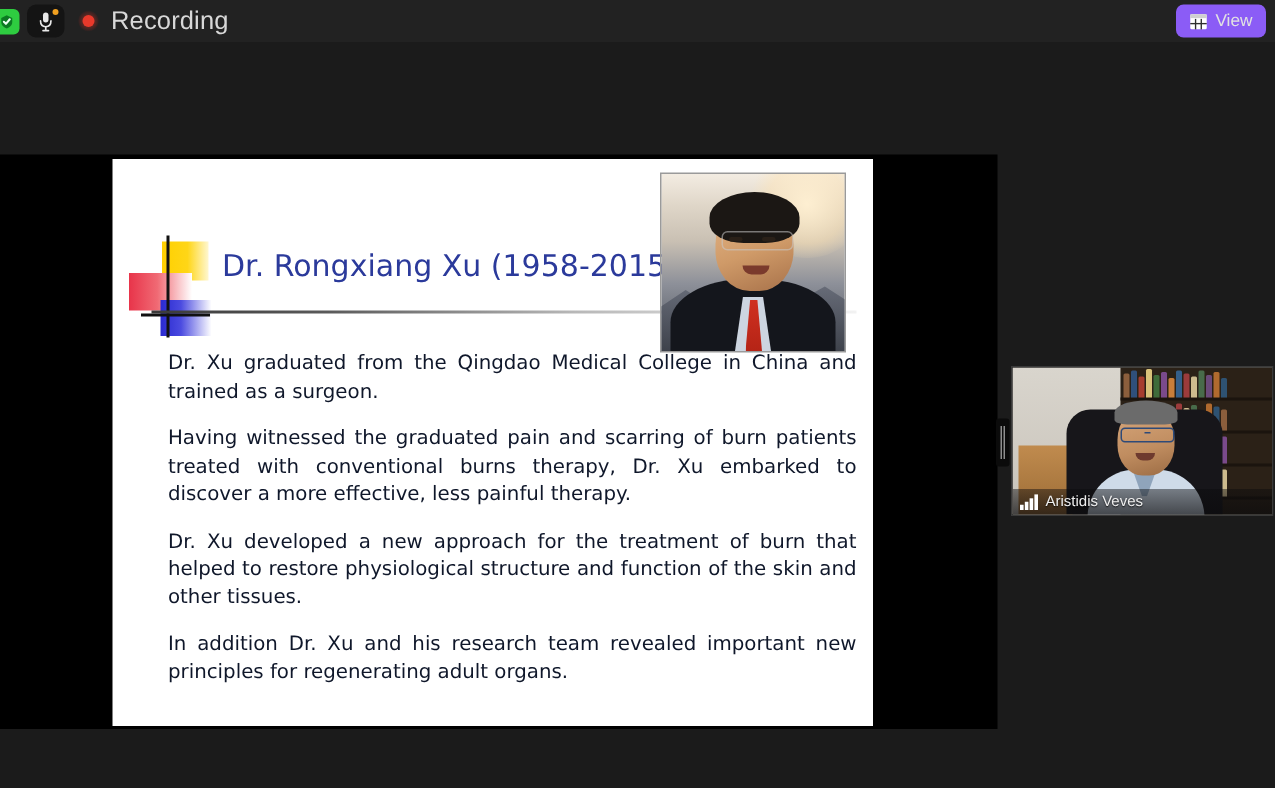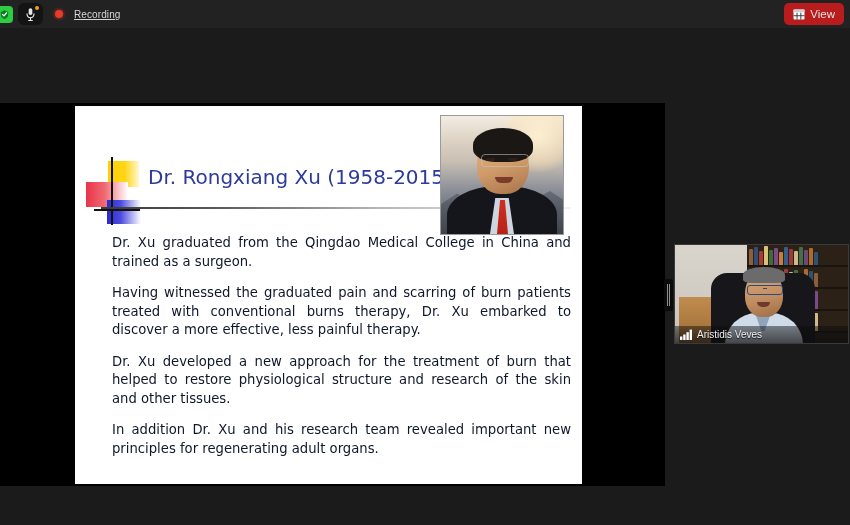--- a/index.html
+++ b/index.html
@@ -102,41 +102,40 @@
     content: "";
     position: absolute;
     left: 3px; top: 3px;
     width: 8px; height: 8px;
     border-radius: 50%;
     background: #e8392b;
   }
 
   .rec-label {
     color: #d8d8d8;
-    font-size: 10px;
+    font-size: 17px;
     letter-spacing: 0.1px;
-    text-decoration: underline;
   }
 
   .tb-right {
     position: absolute;
     right: 6px;
     top: 3px;
     height: 22px;
     display: flex;
     align-items: center;
   }
   .view-btn {
     display: flex;
     align-items: center;
     gap: 5px;
     height: 22px;
     padding: 0 9px;
     border-radius: 5px;
-    background: #b91c1c;
+    background: #8b5cf6;
     color: #e2e2e2;
     font-size: 11.5px;
     cursor: pointer;
   }
   .view-grid-icon { display: block; }
 
   
   #stage {
     position: absolute;
     left: 0;
@@ -594,21 +593,21 @@
           <div class="glasses"></div>
           <div class="eye-l"></div>
           <div class="eye-r"></div>
           <div class="mouth"></div>
         </div>
       </div>
 
       <div class="slide-body">
         <p>Dr. Xu graduated from the Qingdao Medical College in China and trained as a surgeon.</p>
         <p>Having witnessed the graduated pain and scarring of burn patients treated with conventional burns therapy, Dr. Xu embarked to discover a more effective, less painful therapy.</p>
-        <p>Dr. Xu developed a new approach for the treatment of burn that helped to restore physiological structure and research of the skin and other tissues.</p>
+        <p>Dr. Xu developed a new approach for the treatment of burn that helped to restore physiological structure and function of the skin and other tissues.</p>
         <p>In addition Dr. Xu and his research team revealed important new principles for regenerating adult organs.</p>
       </div>
     </div>
   </div>
 
   <div id="drag-handle">
     <i></i>
     <i></i>
   </div>
 

